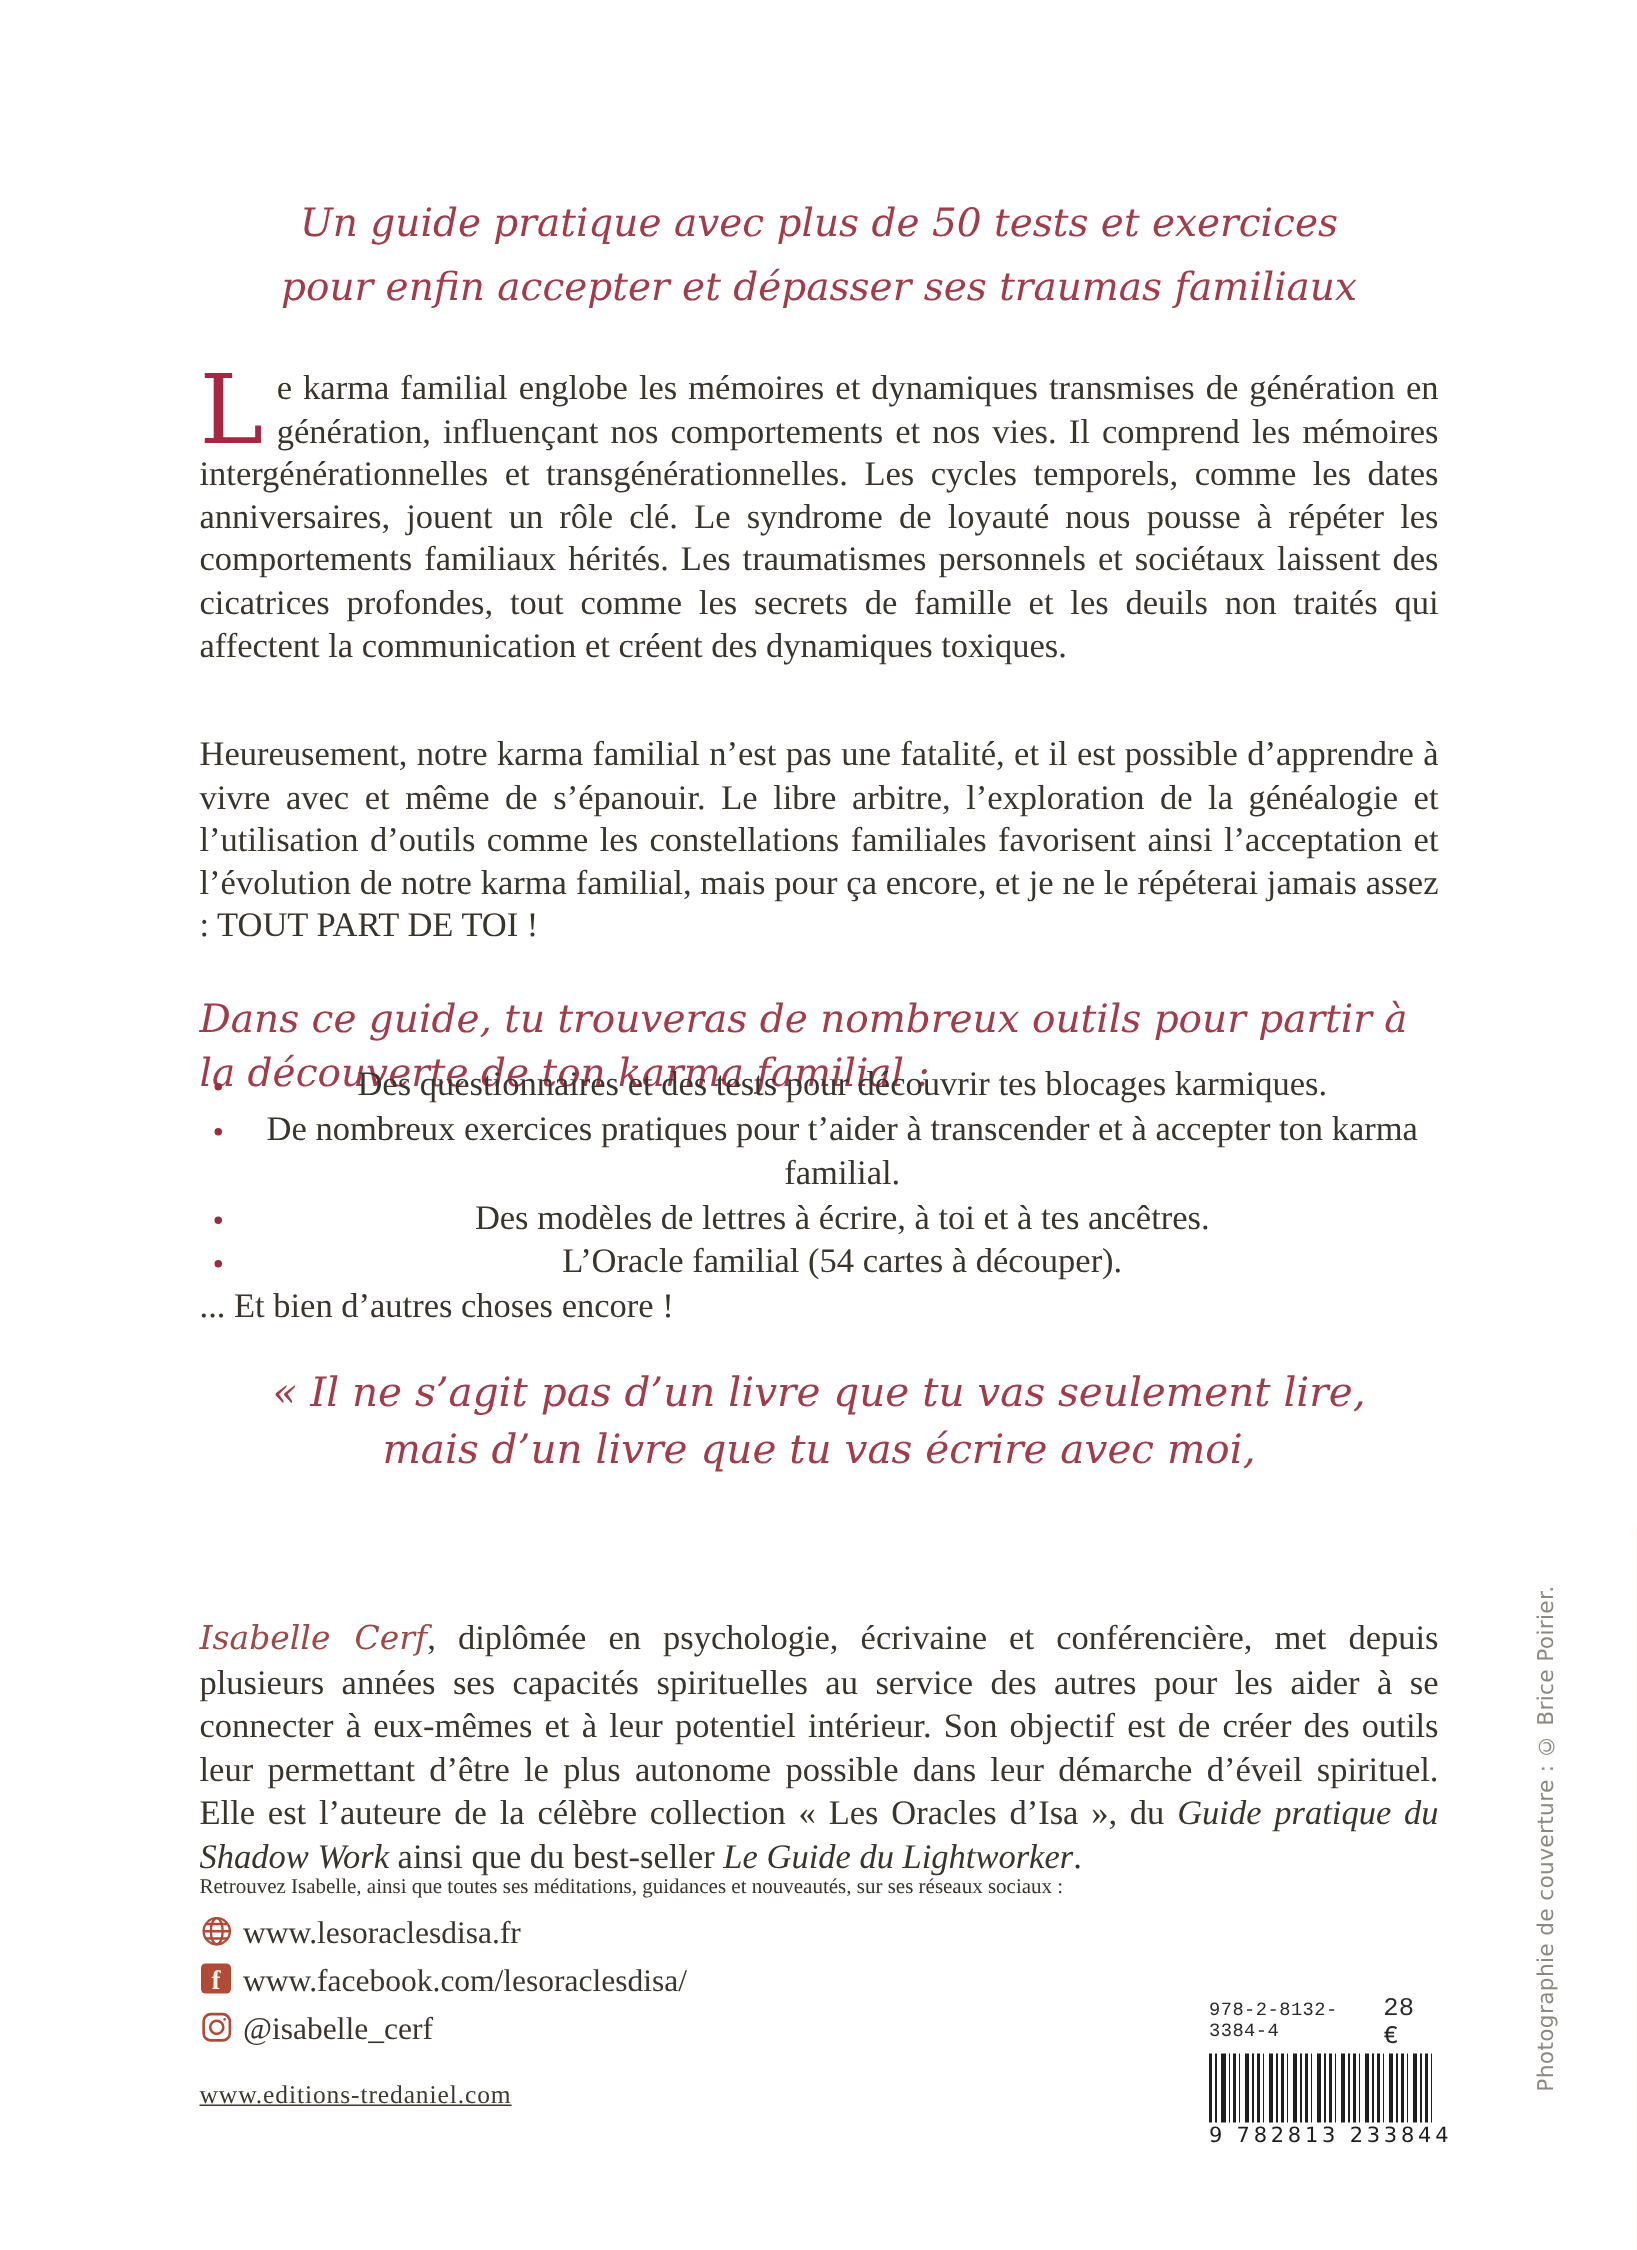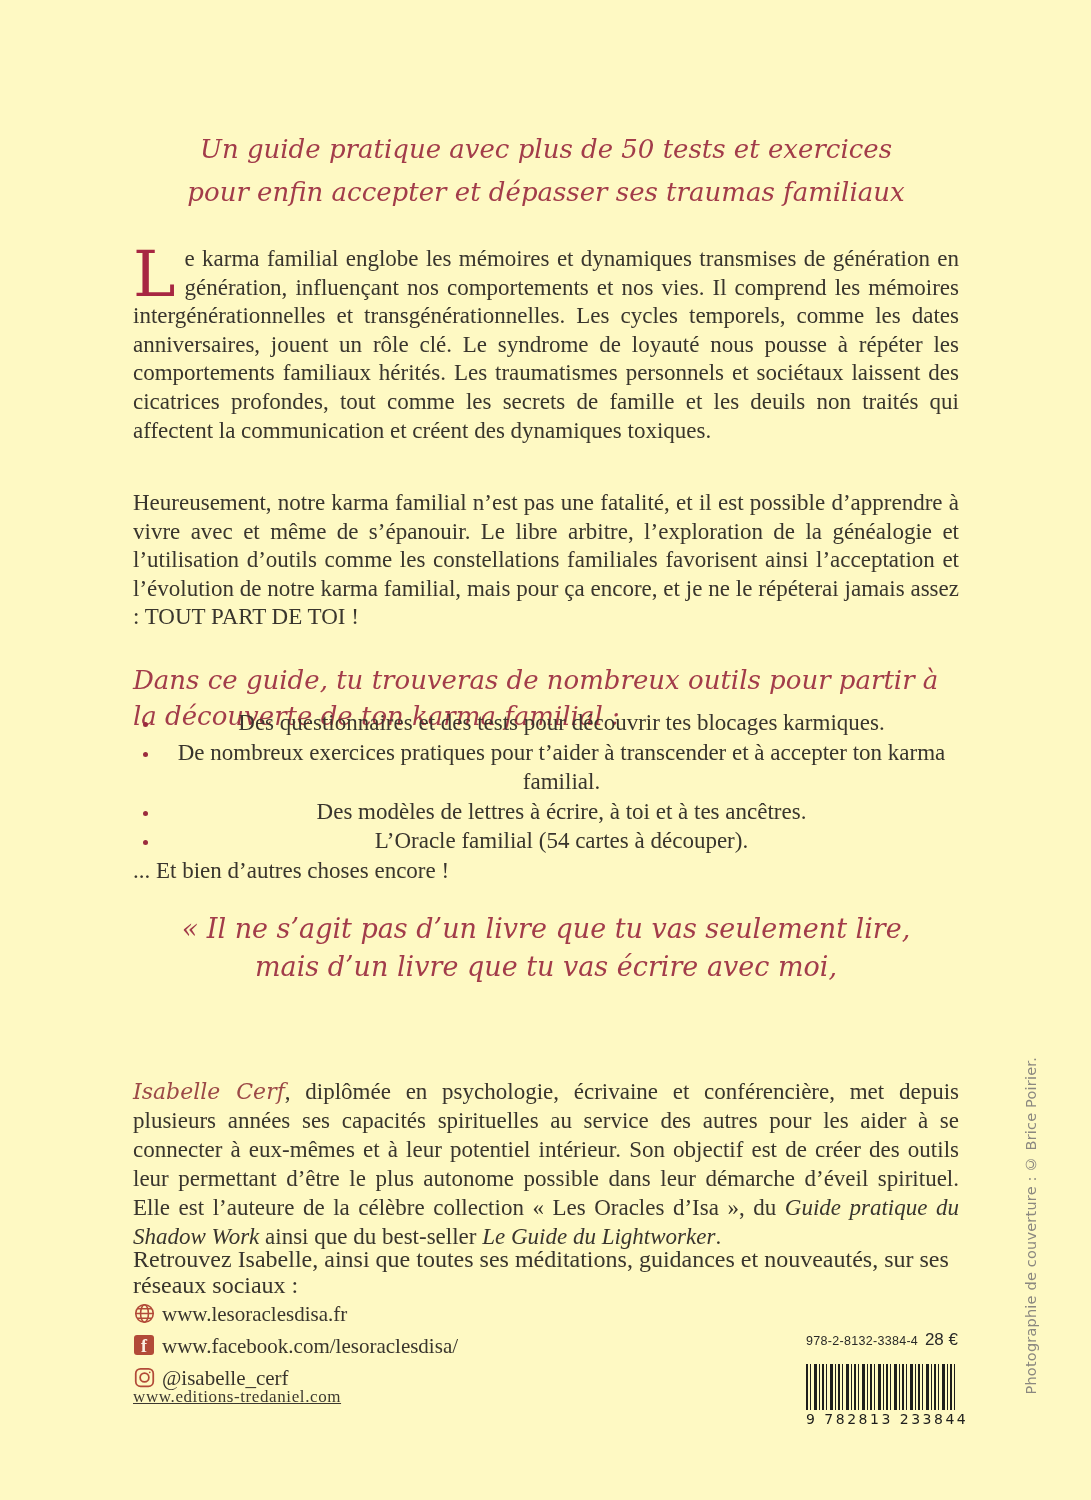--- a/index.html
+++ b/index.html
@@ -3,21 +3,21 @@
 <meta charset="utf-8">
 <style>
   html, body { margin: 0; padding: 0; }
   body {
     width: 1091px; height: 1500px;
     background: #faf0e3;
     font-family: "Liberation Serif", serif;
     color: #39352d;
     overflow: hidden;
   }
-  .page { position: relative; width: 1091px; height: 1500px; background: #fef9c3; }
+  .page { position: relative; width: 1091px; height: 1500px; background: #ffffff; }
 
   
   .display {
     font-family: "DejaVu Serif", serif;
     font-style: italic;
     color: #a23c4a;
   }
 
   .header {
     position: absolute; top: 128px; left: 133px; width: 826px;
@@ -57,42 +57,42 @@
 
   .bio { position: absolute; top: 1054px; left: 133px; width: 826px; line-height: 29px; }
   .bio-author {
     font-family: "DejaVu Serif", serif; font-style: italic;
     color: #9c4a48; font-size: 22px;
   }
   .bio .it { font-style: italic; }
 
   
   .social { position: absolute; top: 1246px; left: 133px; width: 826px; }
-  .social-intro { font-size: 24px; line-height: 26px; margin-bottom: 4px; }
+  .social-intro { font-size: 14px; line-height: 26px; margin-bottom: 4px; }
   .social-row { display: flex; align-items: flex-start; gap: 7px; height: 32px; }
   .social-row .label { font-size: 21px; }
   .sicon { width: 22px; height: 22px; flex: 0 0 22px; display: inline-flex; align-items: center; justify-content: center; }
   .fb-box {
     width: 20px; height: 20px; background: #b24a38; border-radius: 3px;
     color: #faf0e3; font-family: "Liberation Serif", serif; font-weight: bold;
     font-size: 18px; display: flex; align-items: flex-end; justify-content: center;
     line-height: 17px;
   }
 
   
   .publisher {
     position: absolute; left: 133px; top: 1387px;
     font-size: 17px; letter-spacing: 0.6px; color: #3c382f; text-decoration: underline;
   }
 
   .barcode-block { position: absolute; left: 806px; top: 1330px; width: 152px; }
   .isbn-row {
     display: flex; justify-content: space-between; align-items: baseline;
-    font-family: Liberation Sans, sans-serif; color: #2a2a28;
-    margin-bottom: 14px;
+    font-family: Liberation Mono, monospace; color: #2a2a28;
+    margin-bottom: 1px;
   }
   .isbn-num { font-size: 12.5px; letter-spacing: 0.3px; }
   .price { font-size: 17px; }
   .bars {
     height: 46px;
     background: repeating-linear-gradient(to right,
       #1e1e1c 0 2px, transparent 2px 4px,
       #1e1e1c 4px 5px, transparent 5px 8px,
       #1e1e1c 8px 11px, transparent 11px 13px,
       #1e1e1c 13px 14px, transparent 14px 16px);

